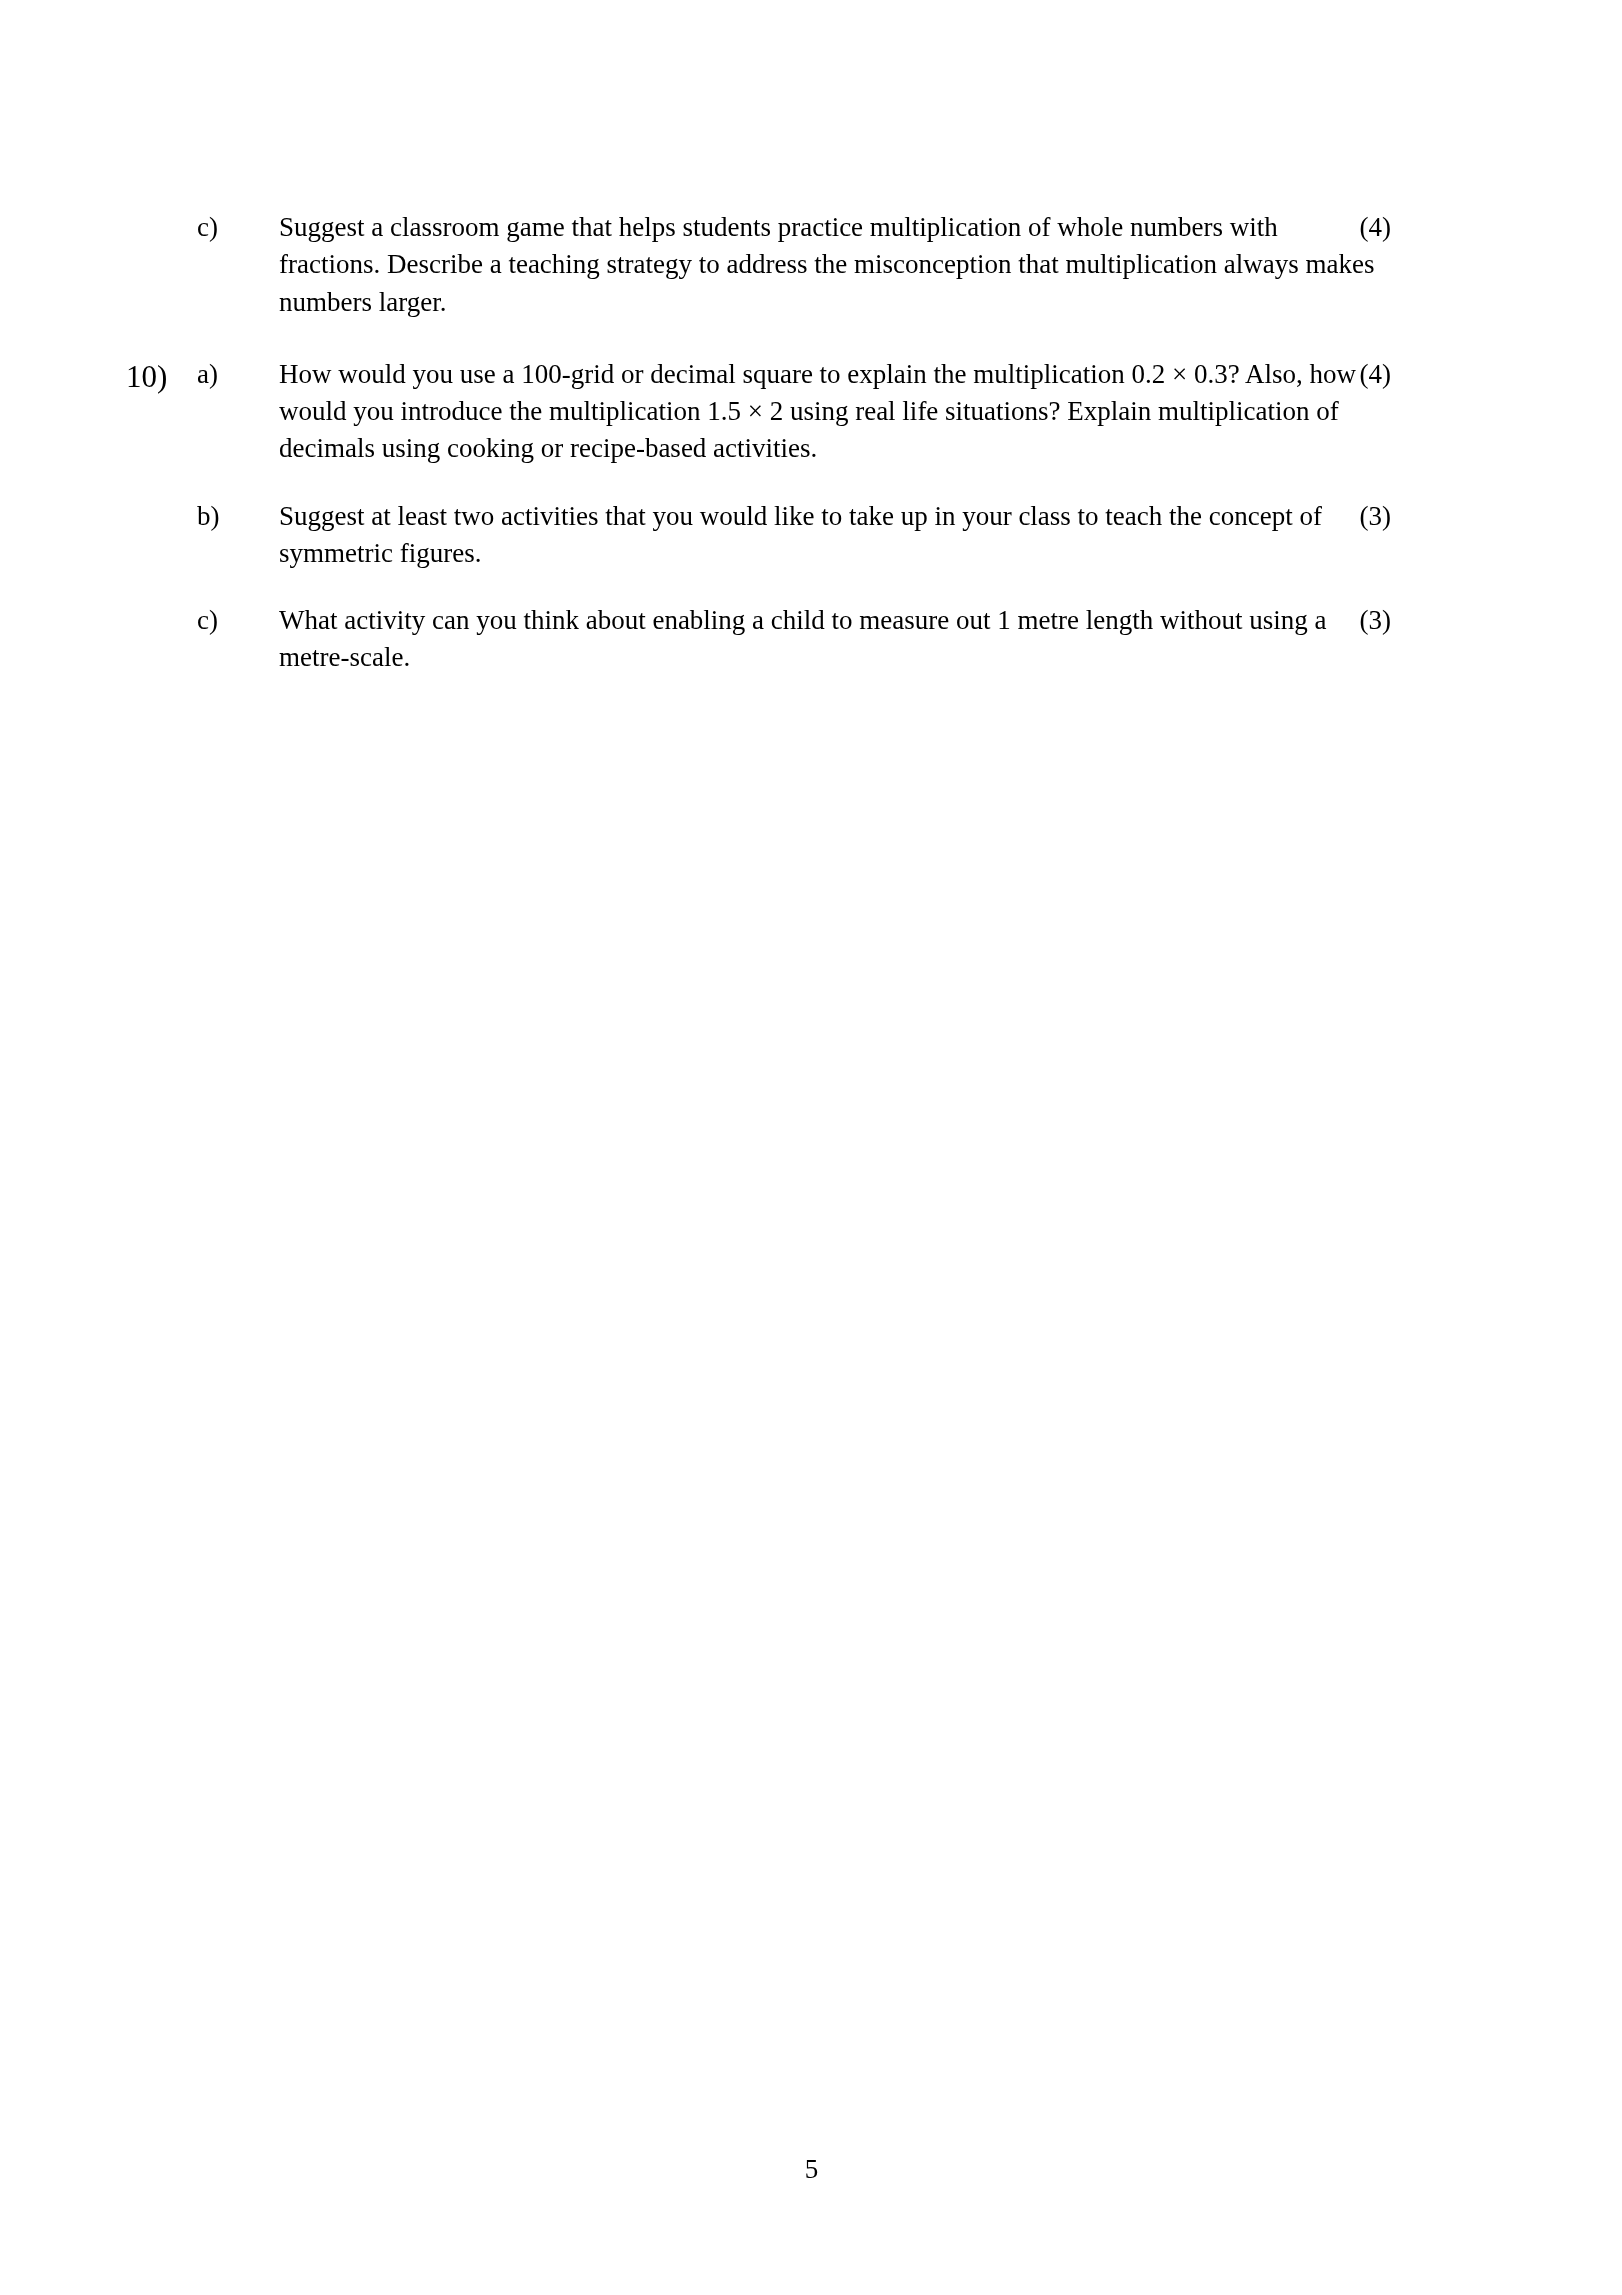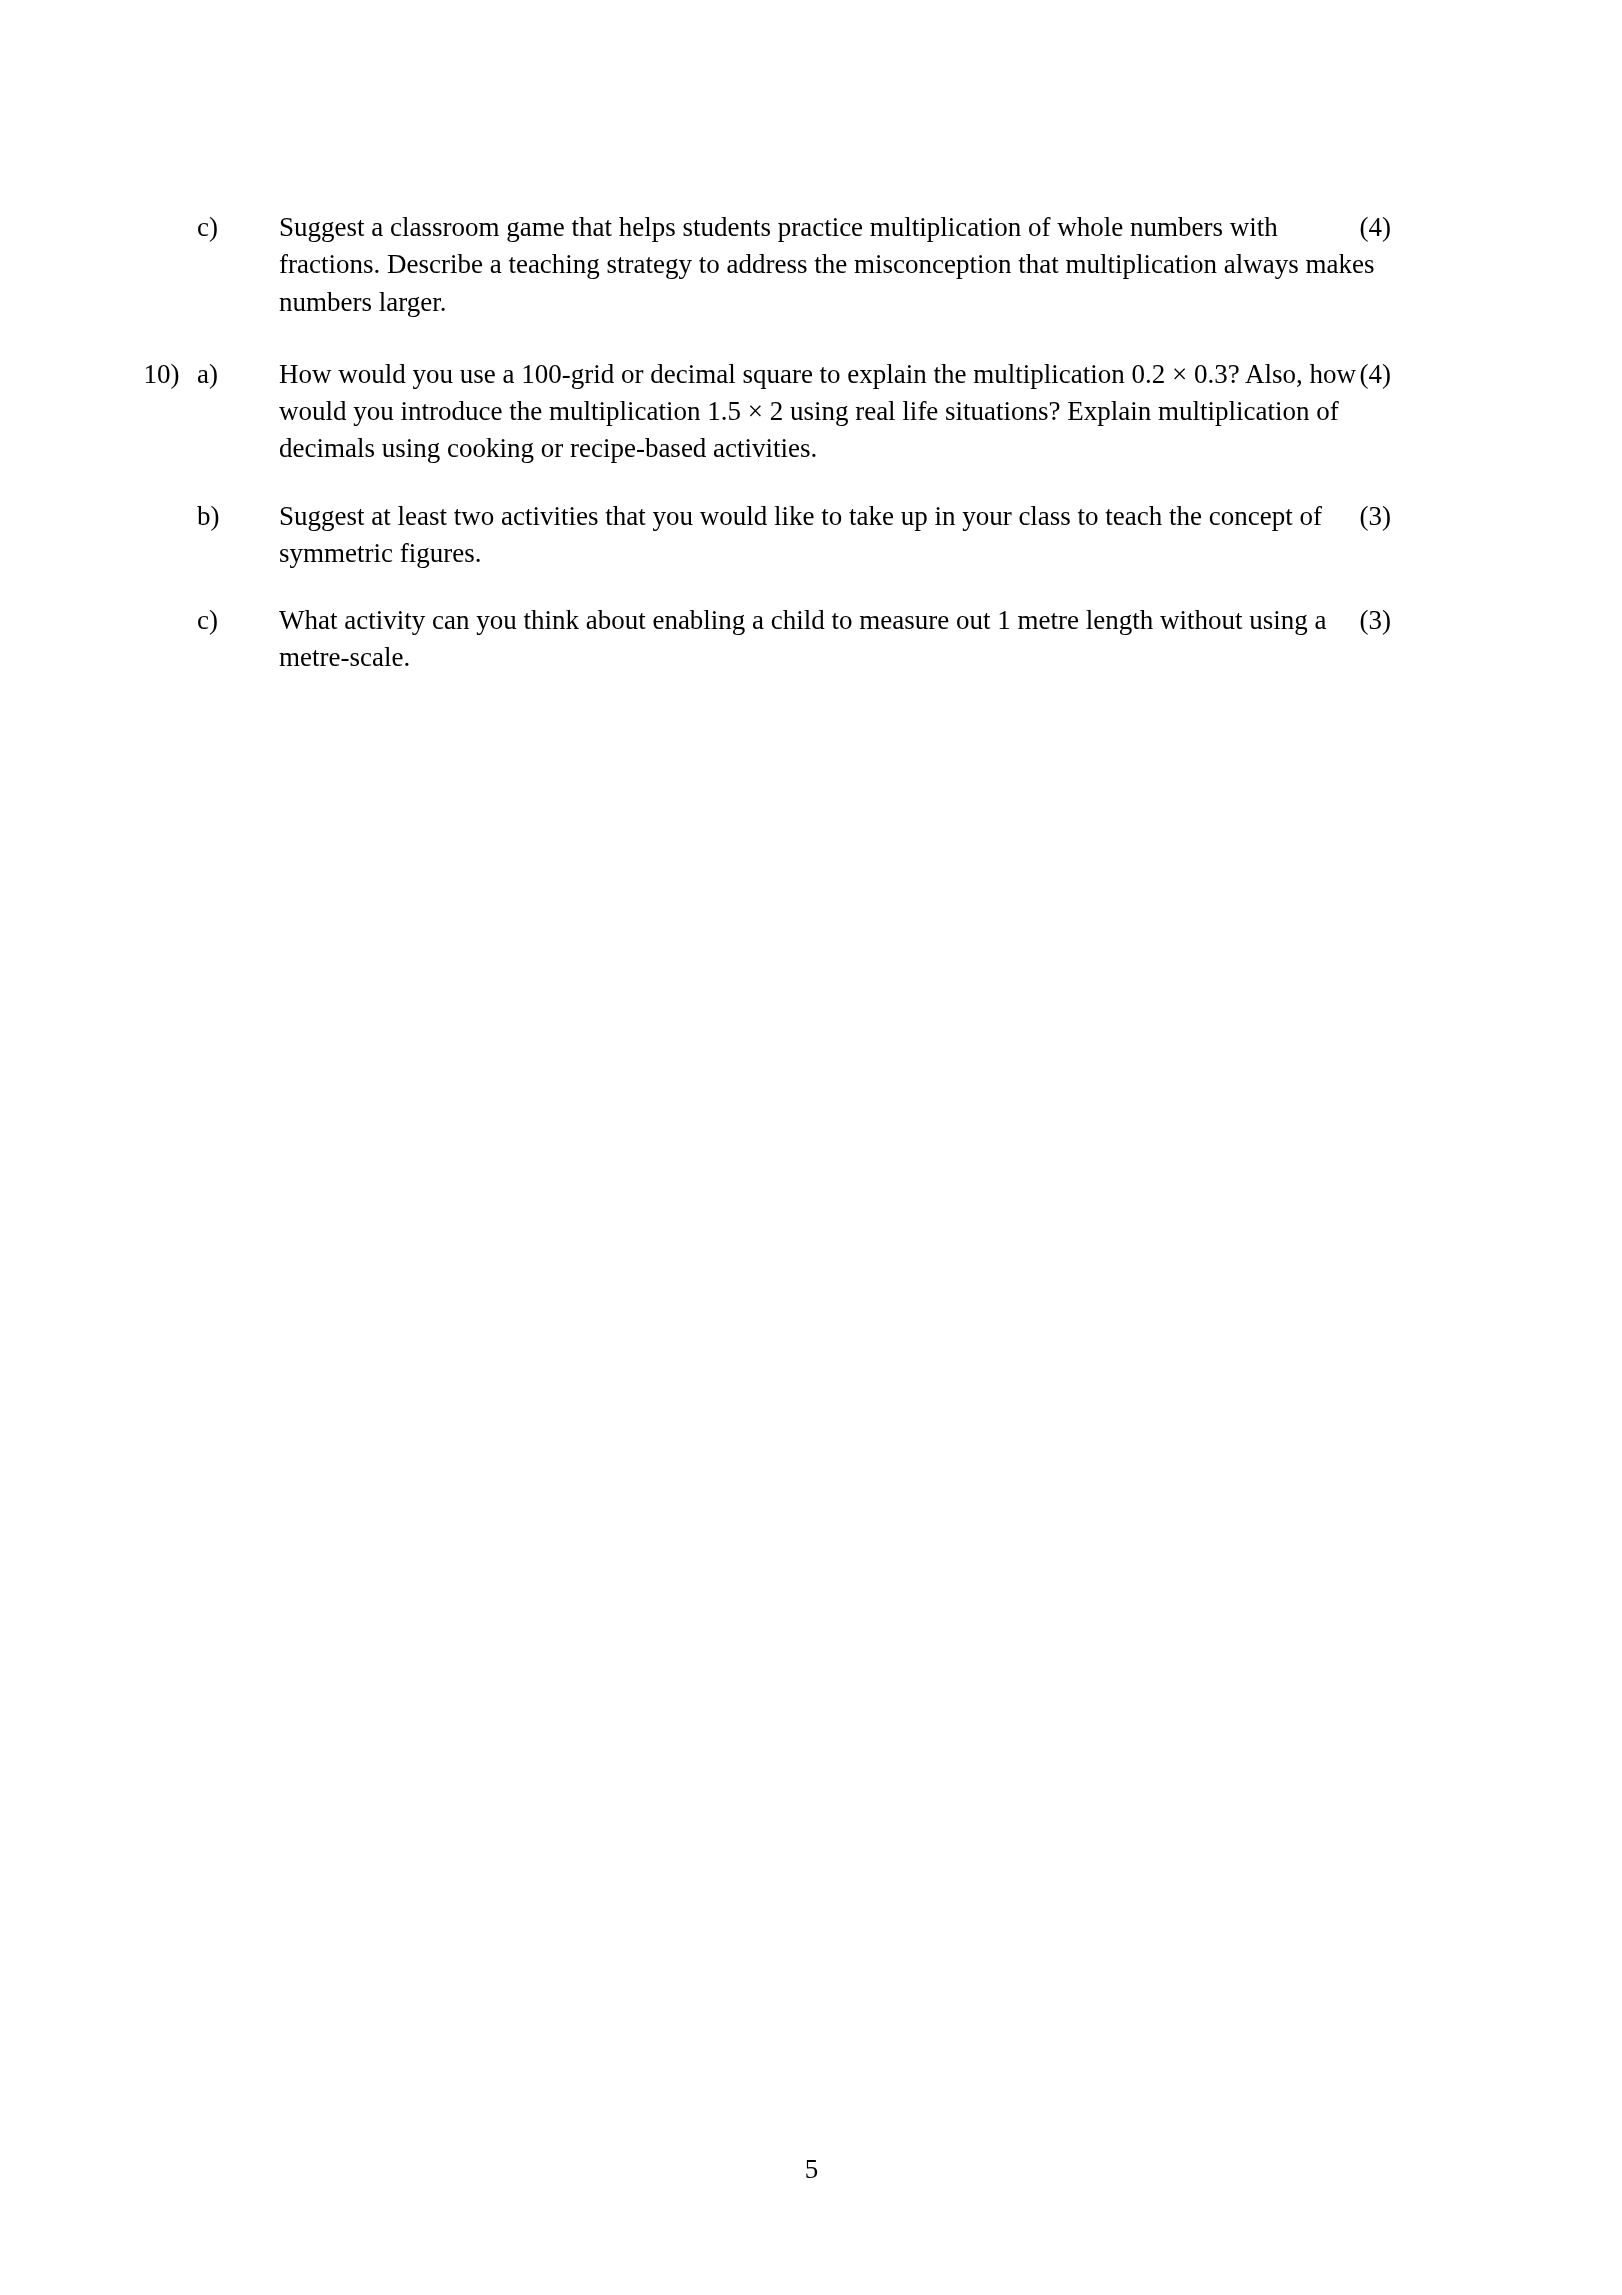--- a/index.html
+++ b/index.html
@@ -26,23 +26,23 @@
     margin-bottom: 0;
   }
   .qrow {
     display: flex;
     align-items: flex-start;
     margin-bottom: 30px;
   }
   .qnum {
     width: 79px;
     flex: 0 0 79px;
-    font-size: 27px;
+    font-size: 31px;
     line-height: 1.38;
-    text-align: center;
+    text-align: left;
     padding-left: 7.9px;
     box-sizing: border-box;
   }
   .qlabel {
     width: 82px;
     flex: 0 0 82px;
     font-size: 27px;
     line-height: 1.38;
     text-align: left;
   }

